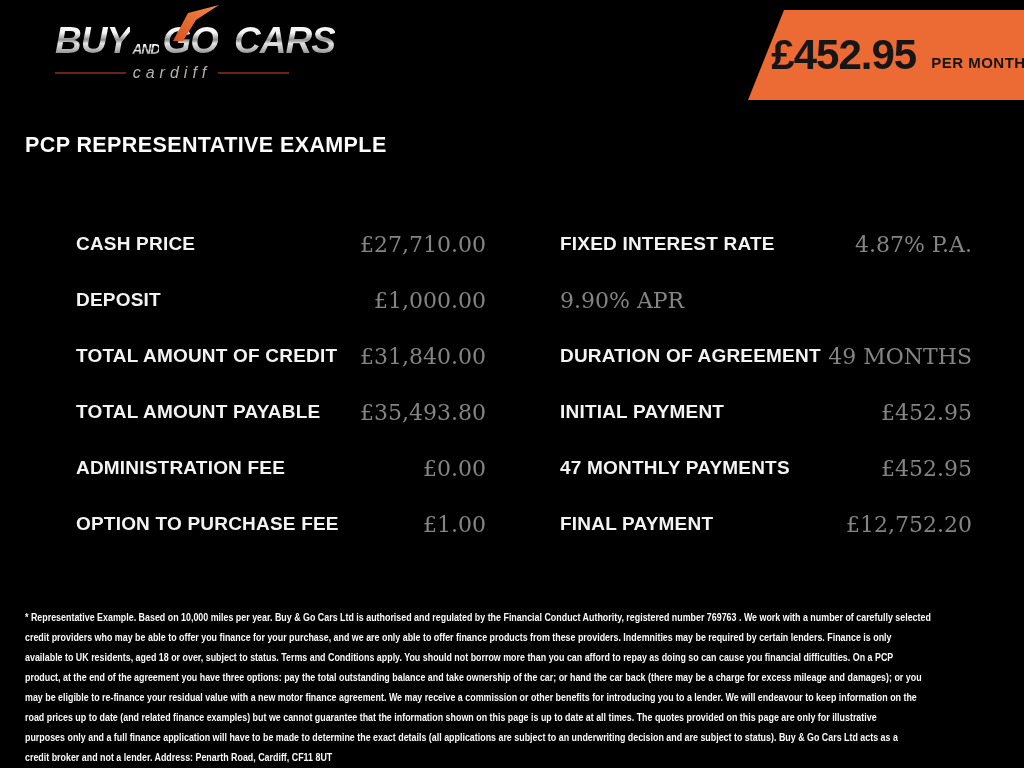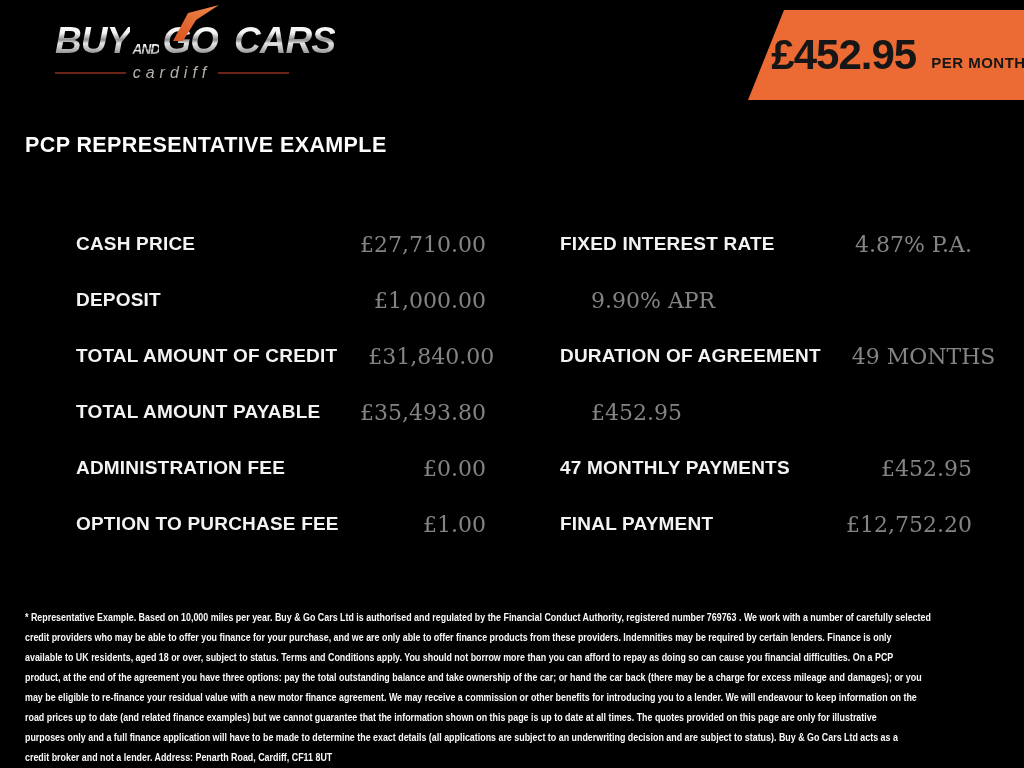--- a/index.html
+++ b/index.html
@@ -31,21 +31,21 @@
 
   
   .heading{position:absolute;left:25px;top:133px;font-size:21.5px;font-weight:700;
            color:#fdfdfd;letter-spacing:.4px;}
 
   
   .finance{position:absolute;left:76px;top:216px;display:grid;
            grid-template-columns:410px 412px;column-gap:74px;}
   .fin-row{height:56px;display:flex;justify-content:space-between;align-items:center;}
   .fin-label{font-size:19px;font-weight:700;color:#f3f3f3;letter-spacing:.2px;white-space:nowrap;}
-  .fin-value{font-family:"DejaVu Serif",serif;font-size:22px;color:#848484;white-space:nowrap;margin-left:31px;}
+  .fin-value{font-family:"DejaVu Serif",serif;font-size:22px;color:#848484;white-space:nowrap;}
 
   
   .disclaimer{position:absolute;left:25px;top:607px;transform:scaleX(0.78);transform-origin:0 0;}
   .disc-line{white-space:nowrap;font-size:11.4px;font-weight:700;color:#fafafa;line-height:20px;}
 </style>
 </head>
 <body>
 
 <div class="canvas">
 
@@ -112,20 +112,21 @@
         <span class="fin-value">4.87% P.A.</span>
       </div>
       <div class="fin-row">
         <span class="fin-value">9.90% APR</span>
       </div>
       <div class="fin-row">
         <span class="fin-label">DURATION OF AGREEMENT</span>
         <span class="fin-value">49 MONTHS</span>
       </div>
       <div class="fin-row">
+        <span class="fin-label">INITIAL PAYMENT</span>
         <span class="fin-value">£452.95</span>
       </div>
       <div class="fin-row">
         <span class="fin-label">47 MONTHLY PAYMENTS</span>
         <span class="fin-value">£452.95</span>
       </div>
       <div class="fin-row">
         <span class="fin-label">FINAL PAYMENT</span>
         <span class="fin-value">£12,752.20</span>
       </div>

